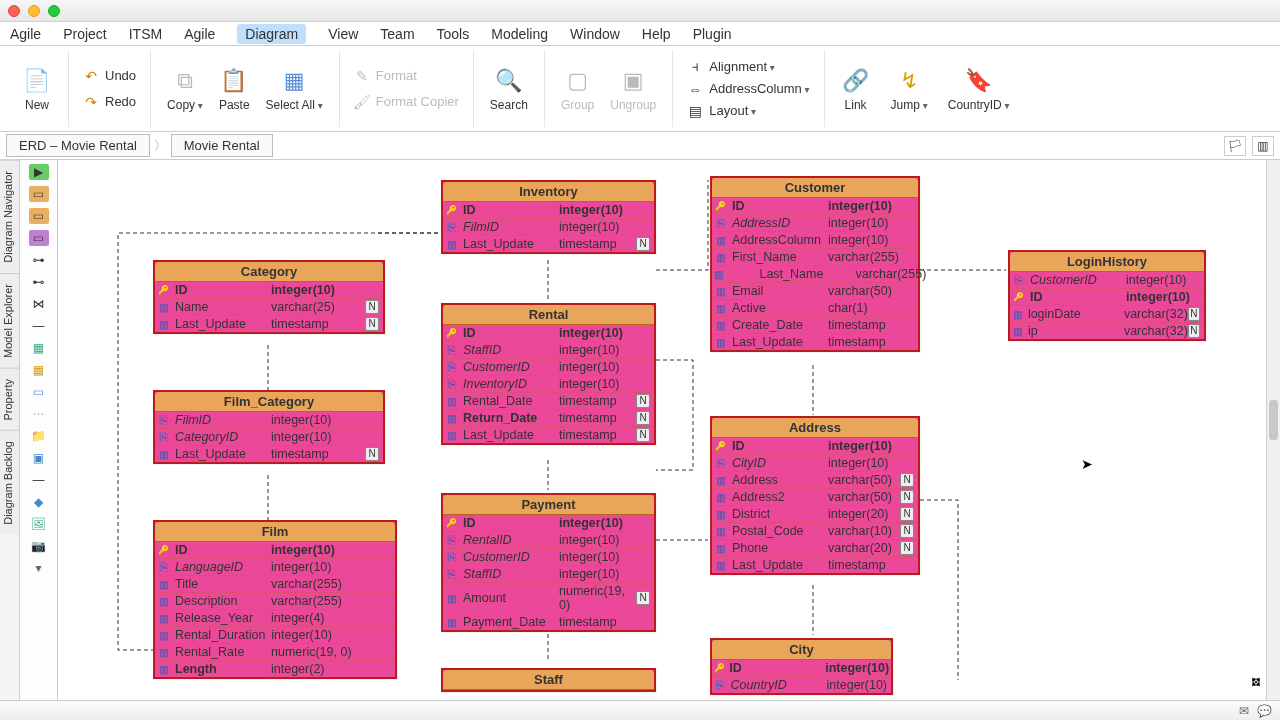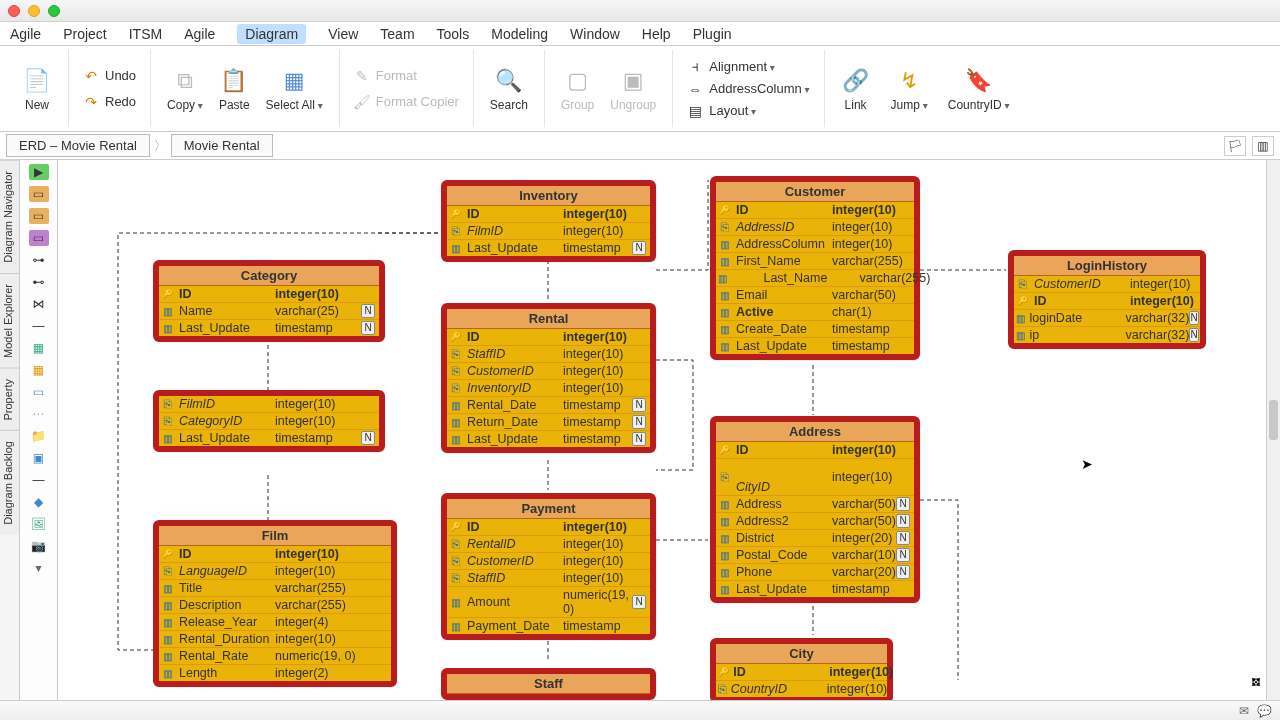--- a/index.html
+++ b/index.html
@@ -39,21 +39,21 @@
   .main { display:flex; height: calc(720px - 22px - 24px - 86px - 28px - 20px); }
   .vtabs { width:20px; background:#f5f5f5; border-right:1px solid #ccc; display:flex; flex-direction:column; }
   .vtab { writing-mode:vertical-rl; transform:rotate(180deg); font-size:11px; padding:10px 2px; border-bottom:1px solid #ccc; background:#eee; text-align:center; }
   .palette { width:38px; background:#fdfdfd; border-right:1px solid #ccc; display:flex; flex-direction:column; align-items:center; padding-top:4px; gap:6px; }
   .palette .pi { width:20px; height:16px; border-radius:2px; display:flex; align-items:center; justify-content:center; font-size:12px; }
   .canvas { flex:1; background:#fff; position:relative; overflow:hidden; }
   .scrollbar-v { width:14px; background:#f0f0f0; border-left:1px solid #ccc; position:relative;}
   .scrollbar-v .thumb{ position:absolute; left:2px; right:2px; top:240px; height:40px; background:#c8c8c8; border-radius:3px;}
 
   
-  .entity { position:absolute; border:6px solid #b91c1c; border-radius:6px; background:#eab308; box-shadow:1px 1px 0 rgba(0,0,0,.05); font-size:12.5px; }
+  .entity { position:absolute; border:2px solid #b91c1c; border-radius:0; background:#ec4899; box-shadow:1px 1px 0 rgba(0,0,0,.05); font-size:12.5px; }
   .entity .ehdr { text-align:center; font-weight:600; padding:2px 4px; border-bottom:1px solid #b8641a; background:#e9a55a; border-radius:4px 4px 0 0; font-size:13px;}
   .entity .erow { display:flex; align-items:center; padding:1px 4px 1px 2px; border-top:1px solid rgba(184,100,26,.3); }
   .entity .erow:first-of-type{border-top:none;}
   .entity .eicon { width:14px; height:14px; margin-right:4px; display:flex; align-items:center; justify-content:center; font-size:10px;}
   .eicon.key { color:#a07000;} .eicon.key::before{content:"🔑";font-size:9px;}
   .eicon.fk { color:#1560bd;} .eicon.fk::before{content:"⎘";font-size:11px;}
   .eicon.col{ color:#1560bd;} .eicon.col::before{content:"▥";font-size:10px;}
   .entity .ename { flex: 0 0 auto; padding-right:6px; }
   .entity .etype { flex:1; }
   .entity .en { width:14px;height:14px;border:1px solid #888;background:#eee;font-size:10px;text-align:center;line-height:12px;border-radius:2px;}
@@ -258,20 +258,21 @@
           <div class="erow">
             <span class="eicon col"></span>
             <span class="ename" style="min-width: 96px;">Last_Update</span>
             <span class="etype">timestamp</span>
             <span class="en">N</span>
           </div>
         </div>
     </div>
 
     <div class="entity" style="left:95px;top:230px;width:232px">
+      <div class="ehdr">Film_Category</div>
       <div>
           <div class="erow fkrow">
             <span class="eicon fk"></span>
             <span class="ename" style="min-width: 96px;">FilmID</span>
             <span class="etype">integer(10)</span>
           </div>
           <div class="erow fkrow">
             <span class="eicon fk"></span>
             <span class="ename" style="min-width: 96px;">CategoryID</span>
             <span class="etype">integer(10)</span>
@@ -318,21 +319,21 @@
             <span class="ename" style="min-width: 96px;">Rental_Duration</span>
             <span class="etype">integer(10)</span>
           </div>
           <div class="erow">
             <span class="eicon col"></span>
             <span class="ename" style="min-width: 96px;">Rental_Rate</span>
             <span class="etype">numeric(19, 0)</span>
           </div>
           <div class="erow">
             <span class="eicon col"></span>
-            <span class="ename" style="min-width: 96px;">Length</span>
+            <span class="ename" style="min-width: 96px; font-weight: bold;">Length</span>
             <span class="etype">integer(2)</span>
           </div>
         </div>
     </div>
 
     <div class="entity" style="left:383px;top:20px;width:215px">
       <div class="ehdr">Inventory</div>
       <div>
           <div class="erow pk">
             <span class="eicon key"></span>
@@ -377,21 +378,21 @@
             <span class="etype">integer(10)</span>
           </div>
           <div class="erow">
             <span class="eicon col"></span>
             <span class="ename" style="min-width: 96px;">Rental_Date</span>
             <span class="etype">timestamp</span>
             <span class="en">N</span>
           </div>
           <div class="erow">
             <span class="eicon col"></span>
-            <span class="ename" style="min-width: 96px;">Return_Date</span>
+            <span class="ename" style="min-width: 96px; font-weight: bold;">Return_Date</span>
             <span class="etype">timestamp</span>
             <span class="en">N</span>
           </div>
           <div class="erow">
             <span class="eicon col"></span>
             <span class="ename" style="min-width: 96px;">Last_Update</span>
             <span class="etype">timestamp</span>
             <span class="en">N</span>
           </div>
         </div>
@@ -467,21 +468,21 @@
             <span class="ename" style="min-width: 96px; margin-left: 32px;">Last_Name</span>
             <span class="etype">varchar(255)</span>
           </div>
           <div class="erow">
             <span class="eicon col"></span>
             <span class="ename" style="min-width: 96px;">Email</span>
             <span class="etype">varchar(50)</span>
           </div>
           <div class="erow">
             <span class="eicon col"></span>
-            <span class="ename" style="min-width: 96px; font-weight: bold;">Active</span>
+            <span class="ename" style="min-width: 96px;">Active</span>
             <span class="etype">char(1)</span>
           </div>
           <div class="erow">
             <span class="eicon col"></span>
             <span class="ename" style="min-width: 96px;">Create_Date</span>
             <span class="etype">timestamp</span>
           </div>
           <div class="erow">
             <span class="eicon col"></span>
             <span class="ename" style="min-width: 96px;">Last_Update</span>
@@ -493,21 +494,21 @@
     <div class="entity" style="left:652px;top:256px;width:210px">
       <div class="ehdr">Address</div>
       <div>
           <div class="erow pk">
             <span class="eicon key"></span>
             <span class="ename" style="min-width: 96px;">ID</span>
             <span class="etype">integer(10)</span>
           </div>
           <div class="erow fkrow">
             <span class="eicon fk"></span>
-            <span class="ename" style="min-width: 96px; margin-top: 20px;">CityID</span>
+            <span class="ename" style="min-width: 96px;">CityID</span>
             <span class="etype">integer(10)</span>
           </div>
           <div class="erow">
             <span class="eicon col"></span>
             <span class="ename" style="min-width: 96px;">Address</span>
             <span class="etype">varchar(50)</span>
             <span class="en">N</span>
           </div>
           <div class="erow">
             <span class="eicon col"></span>

